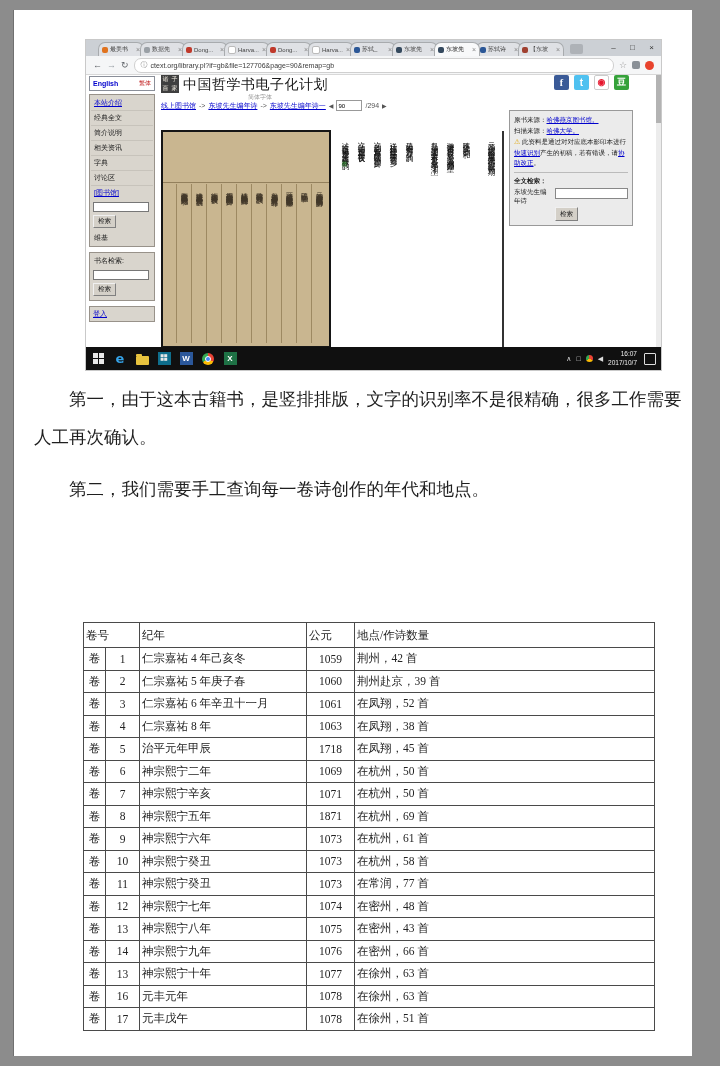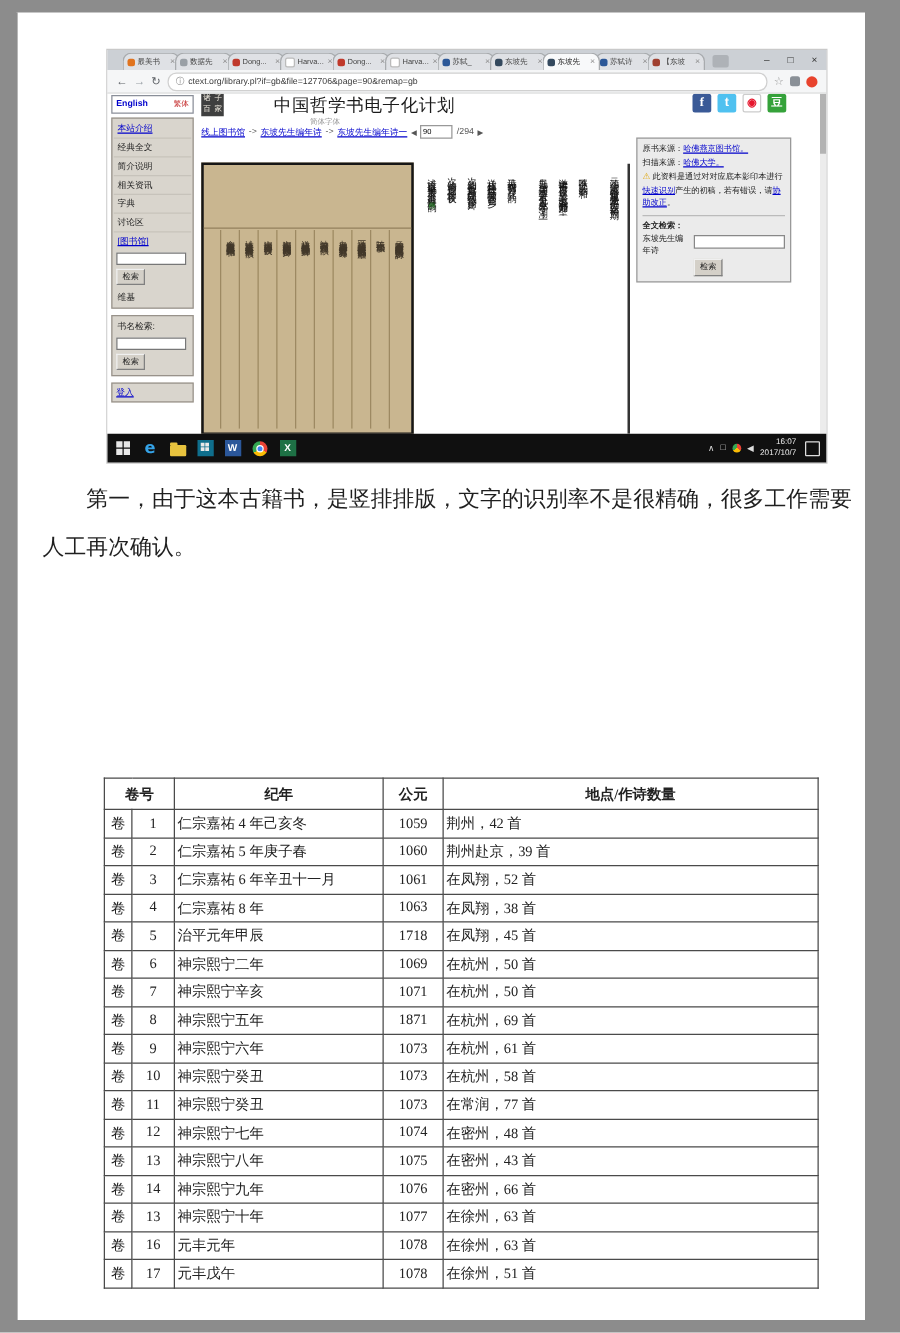--- a/index.html
+++ b/index.html
@@ -55,21 +55,21 @@
             border-left-color:#f0f0f0;padding:1px 4px;margin:1px 2px 3px;display:inline-block;color:#222;}
   .side-box2{margin-top:5px;}
   .side-label{padding:2px 3px;color:#222;}
   .login-box{margin-top:5px;border:1px solid #98928a;background:#d9d5cd;}
   .login-link{color:#0000cc;text-decoration:underline;padding:2px 3px;display:block;}
 
   
   .site-logo{position:absolute;left:75px;top:0;width:18px;height:18px;background:#3f3f3f;
              display:grid;grid-template-columns:9px 9px;grid-template-rows:9px 9px;}
   .site-logo span{color:#f2ede2;font-size:6px;line-height:9px;text-align:center;}
-  .site-title{position:absolute;left:97px;top:1px;font-size:14px;color:#1a1a1a;letter-spacing:.5px;margin-left:36px;}
+  .site-title{position:absolute;left:97px;top:1px;font-size:14px;color:#1a1a1a;letter-spacing:.5px;}
   .site-subtitle{position:absolute;left:162px;top:18px;font-size:6px;color:#999;}
   .social{position:absolute;top:0;left:468px;display:flex;gap:5px;}
   .social-icon{width:15px;height:15px;border-radius:2px;color:#fff;font-size:10px;font-weight:bold;
                text-align:center;line-height:15px;box-sizing:border-box;}
   .social-icon.facebook{background:#3a5a97;font-family:"Liberation Serif",serif;}
   .social-icon.twitter{background:#4fc1f0;}
   .social-icon.weibo{background:#fff;border:1px solid #ccc;color:#e6162d;font-size:9px;line-height:13px;}
   .social-icon.douban{background:#35a23a;font-size:9px;}
 
   .breadcrumb{position:absolute;left:75px;top:25px;font-size:7px;color:#555;display:flex;
@@ -142,21 +142,21 @@
   .article{position:absolute;left:20px;top:370px;width:652px;color:#1f1f1f;
            font-family:"Liberation Serif","DejaVu Serif",serif;}
   .article p{margin:0 0 14px;font-size:17.5px;line-height:38px;text-indent:2em;}
 
   
   .vol-table{position:absolute;left:69px;top:612px;width:572px;border-collapse:collapse;
              table-layout:fixed;font-family:"Liberation Serif","DejaVu Serif",serif;
              font-size:11.5px;color:#222;}
   .vol-table th,.vol-table td{border:1px solid #4a4a4a;padding:0 2px;height:21.5px;
                               overflow:hidden;white-space:nowrap;}
-  .vol-table th{height:24px;font-weight:bold;text-align:center;}
+  .vol-table th{height:24px;font-weight:normal;text-align:left;}
   .td-vol,.td-no,.td-year{text-align:center;}
   .td-era{text-align:left;padding-left:8px;}
   .td-place{text-align:left;padding-left:10px;}
 </style>
 </head>
 <body>
 
 <div class="page">
 
   <div class="browser">
@@ -393,20 +393,21 @@
           <div>16:07</div>
           <div>2017/10/7</div>
         </div>
         <span class="action-center"></span>
       </div>
     </div>
   </div>
 
   <div class="article" id="article">
       <p class="para">第一，由于这本古籍书，是竖排排版，文字的识别率不是很精确，很多工作需要人工再次确认。</p>
+      <p class="para">第二，我们需要手工查询每一卷诗创作的年代和地点。</p>
     </div>
 
   <table class="vol-table">
     <colgroup>
         <col style="width:22px">
         <col style="width:34px">
         <col style="width:167px">
         <col style="width:48px">
         <col>
       </colgroup>

